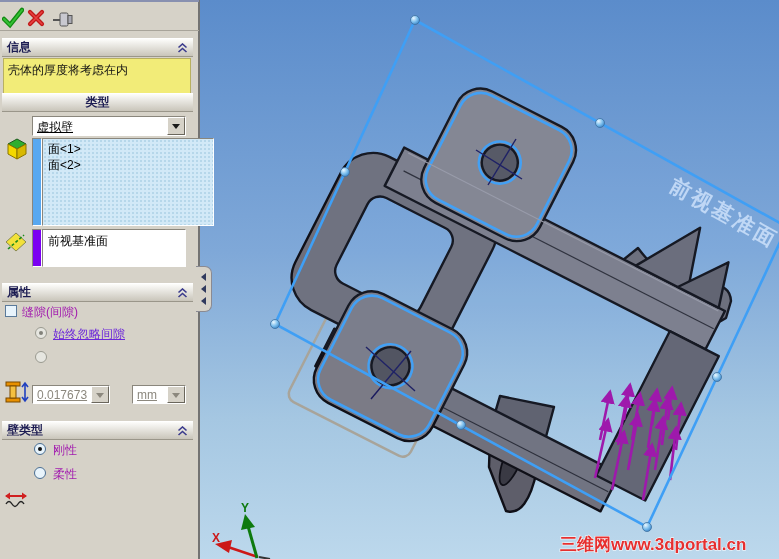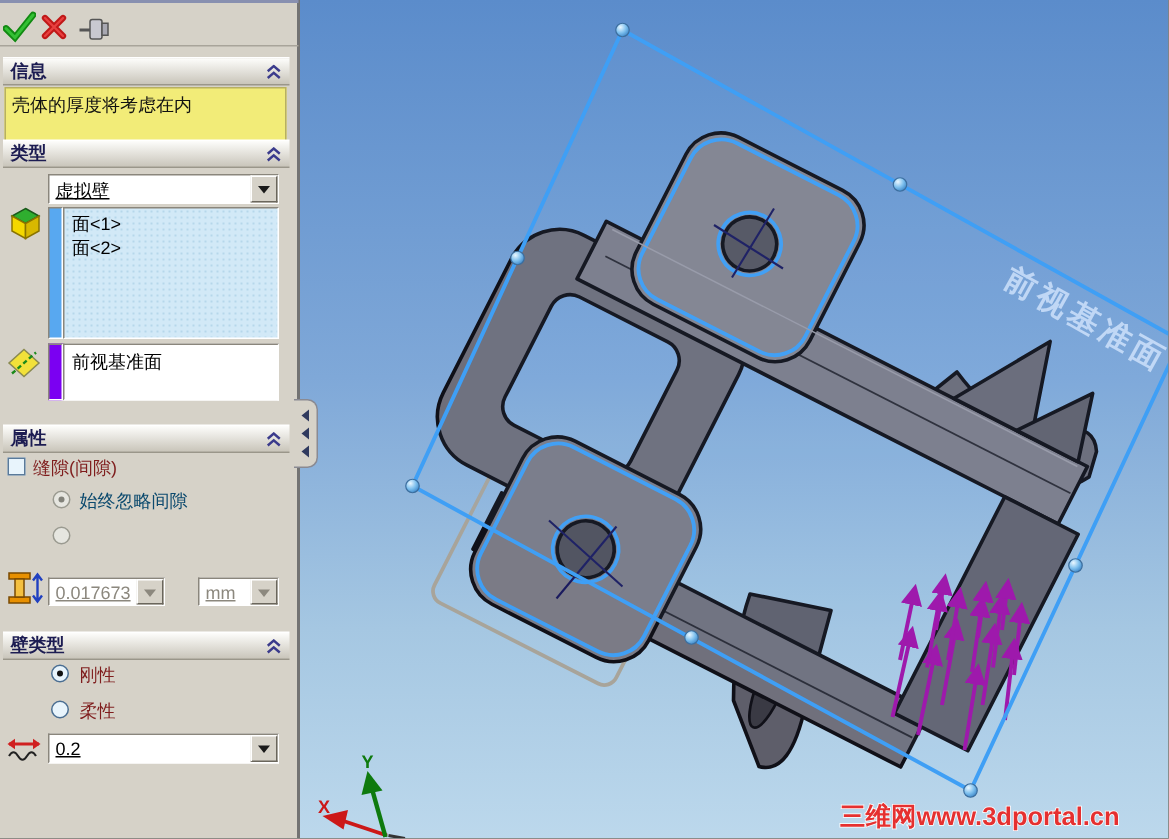--- a/index.html
+++ b/index.html
@@ -43,22 +43,22 @@
       border:1px solid;border-color:#8a867c #ffffff #ffffff #8a867c;
       padding:3px 5px;color:#000;}
   .checkbox{position:absolute;width:12px;height:12px;box-sizing:border-box;
       background:#e8f4fc;border:1px solid #5a7a9a;cursor:pointer;}
   .radio{position:absolute;width:12px;height:12px;border-radius:50%;box-sizing:border-box;
       background:#e8f4fc;border:1px solid #4a6e92;cursor:pointer;}
   .radio.sel::after{content:'';position:absolute;left:3px;top:3px;width:4px;height:4px;
       border-radius:50%;background:#101010;}
   .radio.gray{background:#e6e6e0;border-color:#9a9a90;}
   .radio.gray.sel::after{background:#82827a;}
-  .lbl{position:absolute;white-space:nowrap;color:#7f1d1d;}
-  .lbl.gray{color:#0c4a6e;}
+  .lbl{position:absolute;white-space:nowrap;color:#a21caf;}
+  .lbl.gray{color:#6d28d9;text-decoration:underline;}
   .lbl.wrap{white-space:normal;line-height:14px;}
   .icon{position:absolute;}
   .splitter{position:absolute;left:196px;top:266px;width:15px;height:44px;
       background:#d6d2c8;border:1px solid #8a8a92;border-left:none;
       border-radius:0 7px 7px 0;cursor:pointer;z-index:5;
       display:flex;flex-direction:column;align-items:center;justify-content:center;gap:4px;}
   .splitter .tri{width:0;height:0;border:4px solid transparent;border-right:5px solid #303a5e;margin-right:4px;}
   
   .viewport{position:absolute;left:200px;top:0;width:579px;height:559px;
       background:linear-gradient(180deg,#5b8ccb 0%,#7fa8d8 45%,#a5c7e2 75%,#bcd8ec 100%);cursor:crosshair;}
@@ -196,21 +196,21 @@
     </div>
 
     <div class="group-header" style="top:38px;">
       <span>信息</span>
       <svg width="11" height="10">
           <path d="M1.5,4.5 L5.5,1 L9.5,4.5 M1.5,9 L5.5,5.5 L9.5,9" fill="none" stroke="#3b3b8c" stroke-width="1.6"></path>
         </svg>
     </div>
     <div class="info-msg">壳体的厚度将考虑在内</div>
 
-    <div class="group-header" style="top:93px;">
+    <div class="group-header" style="top:93px;flex-direction:column;">
       <span>类型</span>
       <svg width="11" height="10">
           <path d="M1.5,4.5 L5.5,1 L9.5,4.5 M1.5,9 L5.5,5.5 L9.5,9" fill="none" stroke="#3b3b8c" stroke-width="1.6"></path>
         </svg>
     </div>
 
     <div class="combo" style="left:32px;top:116px;width:154px;height:20px;">
       <div class="field">虚拟壁</div>
       <div class="drop">
           <div class="arrow-down"></div>
@@ -218,21 +218,21 @@
     </div>
 
     <div class="icon" style="left:5px;top:137px;">
       <svg width="24" height="24">
         <polygon points="12,2 21,7 12,12 3,7" fill="#2fae2f" stroke="#1a5a1a" stroke-width="1"></polygon>
         <polygon points="3,7 12,12 12,22 3,17" fill="#f4d800" stroke="#8a7400" stroke-width="1"></polygon>
         <polygon points="21,7 12,12 12,22 21,17" fill="#d8b800" stroke="#8a7400" stroke-width="1"></polygon>
       </svg>
     </div>
     <div class="sel-bar" style="left:32px;top:138px;height:88px;background:#58a8f0;"></div>
-    <div class="listbox" style="left:42px;top:138px;width:144px;height:88px;">
+    <div class="listbox" style="left:42px;top:138px;width:172px;height:88px;">
       <div class="row">面&lt;1&gt;</div>
       <div class="row">面&lt;2&gt;</div>
     </div>
 
     <div class="icon" style="left:4px;top:230px;">
       <svg width="24" height="24">
         <polygon points="12,3 22,12 12,21 2,12" fill="#f2e13a" stroke="#8a8a50" stroke-width="1"></polygon>
         <line x1="4" y1="19" x2="20" y2="5" stroke="#1a8a1a" stroke-width="1.6" stroke-dasharray="3,2"></line>
       </svg>
     </div>
@@ -291,26 +291,20 @@
     <div class="lbl" style="left:53px;top:466px;">柔性</div>
 
     <div class="icon" style="left:4px;top:489px;">
       <svg width="24" height="20">
         <path d="M2,7 L22,7" stroke="#d02020" stroke-width="2"></path>
         <polygon points="1,7 6,3.5 6,10.5" fill="#d02020"></polygon>
         <polygon points="23,7 18,3.5 18,10.5" fill="#d02020"></polygon>
         <path d="M2,15 q3,-5 6,0 t6,0 t6,0" fill="none" stroke="#222" stroke-width="1.4"></path>
       </svg>
     </div>
-    <div class="combo" style="left:32px;top:489px;width:154px;height:20px;">
-      <div class="field">0.2</div>
-      <div class="drop">
-          <div class="arrow-down"></div>
-        </div>
-    </div>
   </div>
 
   <div class="splitter">
     <div class="tri"></div>
     <div class="tri"></div>
     <div class="tri"></div>
   </div>
 
 </div>
 

